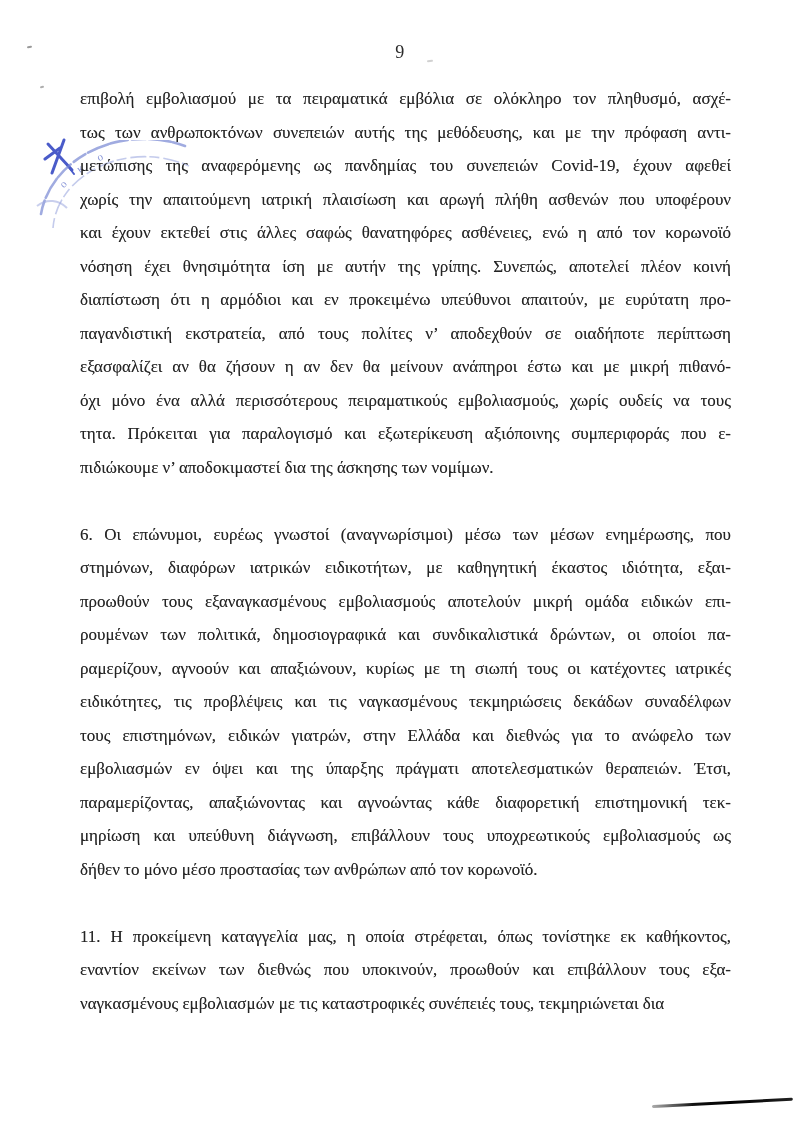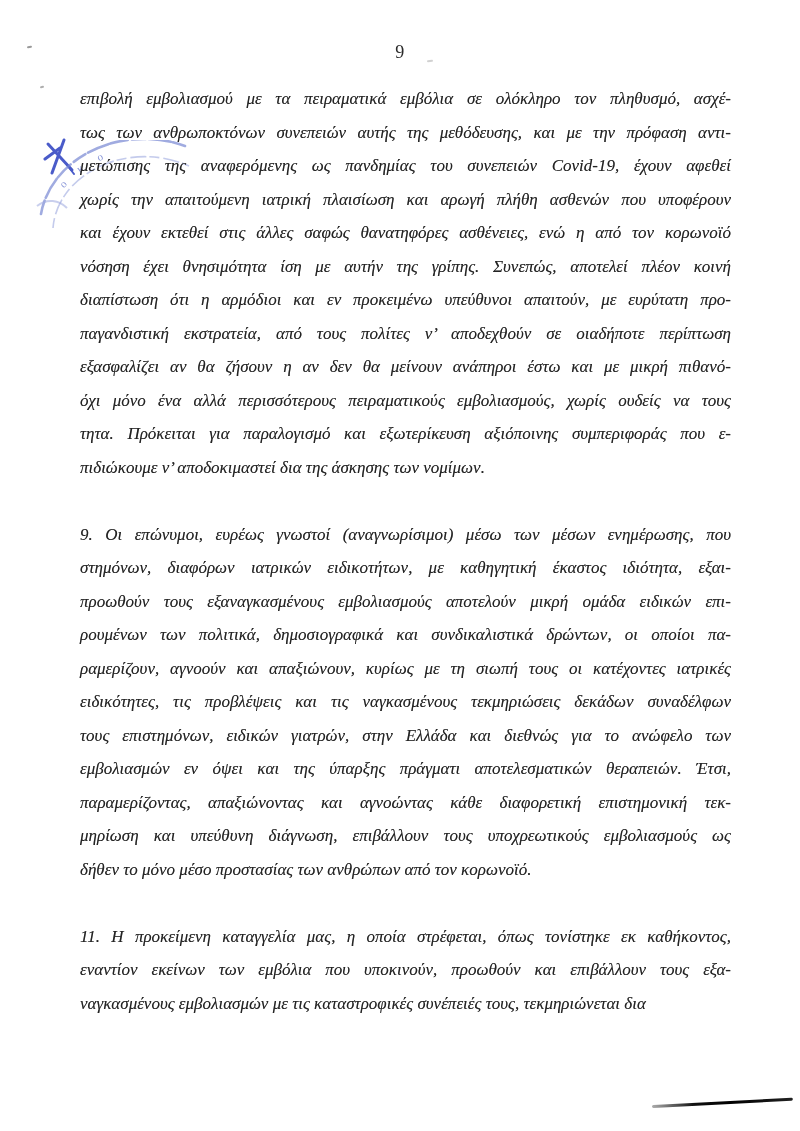--- a/index.html
+++ b/index.html
@@ -30,21 +30,21 @@
     position: absolute;
     top: 82px;
     left: 80px;
     width: 651px;
     font-size: 17px;
     line-height: 33.5px;
     color: #242424;
     text-shadow: 0 0 0.5px rgba(40,40,40,0.45);
   }
 
-  .paragraph { margin: 0; font-style: italic; }
+  .paragraph { margin: 0; }
   .paragraph + .paragraph { margin-top: 33.5px; }
 
   .line {
     text-align: justify;
     text-align-last: justify;
     white-space: normal;
   }
   .line-last {
     text-align-last: left;
   }
@@ -136,34 +136,34 @@
         <div class="line">και έχουν εκτεθεί στις άλλες σαφώς θανατηφόρες ασθένειες, ενώ η από τον κορωνοϊό</div>
         <div class="line">νόσηση έχει θνησιμότητα ίση με αυτήν της γρίπης. Συνεπώς, αποτελεί πλέον κοινή</div>
         <div class="line">διαπίστωση ότι η αρμόδιοι και εν προκειμένω υπεύθυνοι απαιτούν, με ευρύτατη προ-</div>
         <div class="line">παγανδιστική εκστρατεία, από τους πολίτες ν’ αποδεχθούν σε οιαδήποτε περίπτωση</div>
         <div class="line">εξασφαλίζει αν θα ζήσουν η αν δεν θα μείνουν ανάπηροι έστω και με μικρή πιθανό-</div>
         <div class="line">όχι μόνο ένα αλλά περισσότερους πειραματικούς εμβολιασμούς, χωρίς ουδείς να τους</div>
         <div class="line">τητα. Πρόκειται για παραλογισμό και εξωτερίκευση αξιόποινης συμπεριφοράς που ε-</div>
         <div class="line line-last">πιδιώκουμε ν’ αποδοκιμαστεί δια της άσκησης των νομίμων.</div>
       </div>
     <div class="paragraph">
-        <div class="line">9. Οι επώνυμοι, ευρέως γνωστοί (αναγνωρίσιμοι) μέσω των μέσων ενημέρωσης, που</div>
+        <div class="line">6. Οι επώνυμοι, ευρέως γνωστοί (αναγνωρίσιμοι) μέσω των μέσων ενημέρωσης, που</div>
         <div class="line">στημόνων, διαφόρων ιατρικών ειδικοτήτων, με καθηγητική έκαστος ιδιότητα, εξαι-</div>
         <div class="line">προωθούν τους εξαναγκασμένους εμβολιασμούς αποτελούν μικρή ομάδα ειδικών επι-</div>
         <div class="line">ρουμένων των πολιτικά, δημοσιογραφικά και συνδικαλιστικά δρώντων, οι οποίοι πα-</div>
         <div class="line">ραμερίζουν, αγνοούν και απαξιώνουν, κυρίως με τη σιωπή τους οι κατέχοντες ιατρικές</div>
         <div class="line">ειδικότητες, τις προβλέψεις και τις ναγκασμένους τεκμηριώσεις δεκάδων συναδέλφων</div>
         <div class="line">τους επιστημόνων, ειδικών γιατρών, στην Ελλάδα και διεθνώς για το ανώφελο των</div>
         <div class="line">εμβολιασμών εν όψει και της ύπαρξης πράγματι αποτελεσματικών θεραπειών. Έτσι,</div>
         <div class="line">παραμερίζοντας, απαξιώνοντας και αγνοώντας κάθε διαφορετική επιστημονική τεκ-</div>
         <div class="line">μηρίωση και υπεύθυνη διάγνωση, επιβάλλουν τους υποχρεωτικούς εμβολιασμούς ως</div>
         <div class="line line-last">δήθεν το μόνο μέσο προστασίας των ανθρώπων από τον κορωνοϊό.</div>
       </div>
     <div class="paragraph">
         <div class="line">11. Η προκείμενη καταγγελία μας, η οποία στρέφεται, όπως τονίστηκε εκ καθήκοντος,</div>
-        <div class="line">εναντίον εκείνων των εμβόλια που υποκινούν, προωθούν και επιβάλλουν τους εξα-</div>
+        <div class="line">εναντίον εκείνων των διεθνώς που υποκινούν, προωθούν και επιβάλλουν τους εξα-</div>
         <div class="line line-last">ναγκασμένους εμβολιασμών με τις καταστροφικές συνέπειές τους, τεκμηριώνεται δια</div>
       </div>
   </div>
 
   <div class="scan-line"></div>
 
 </div>
 
 </body></html>

